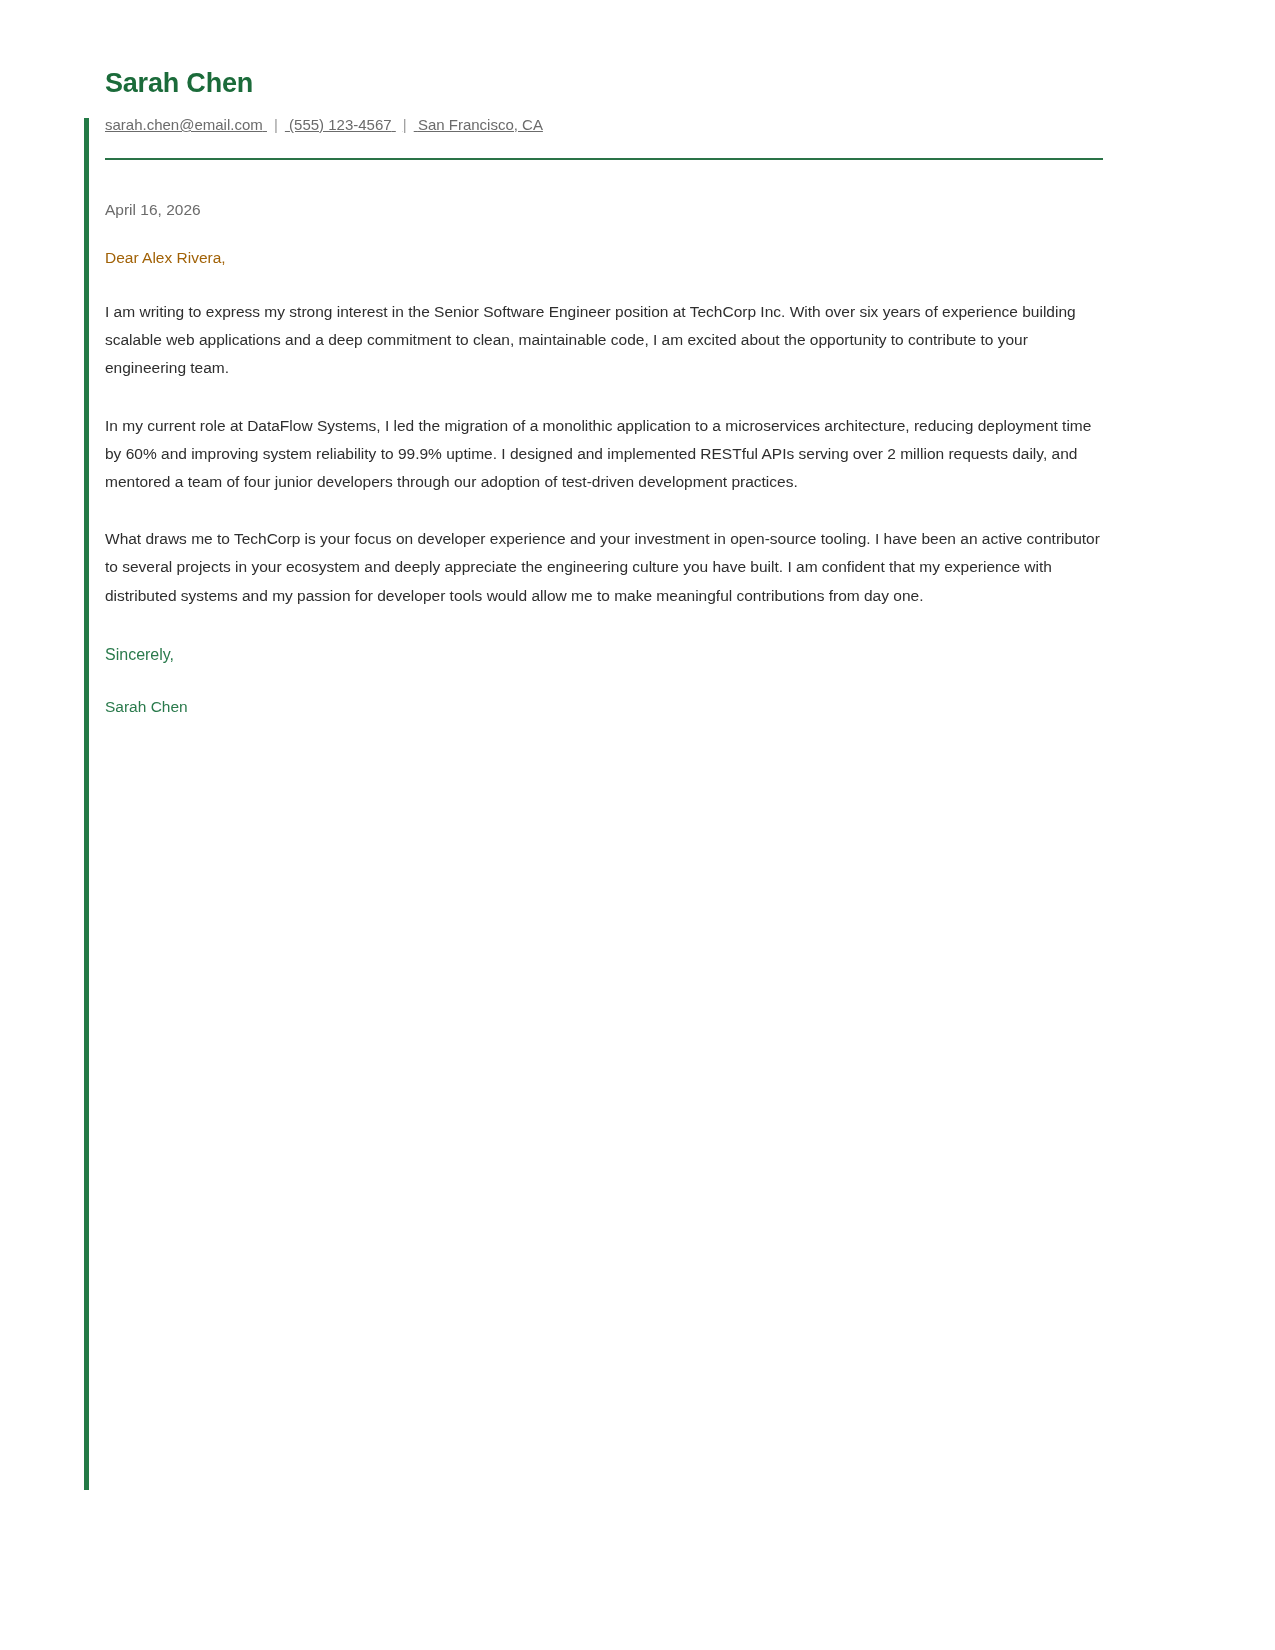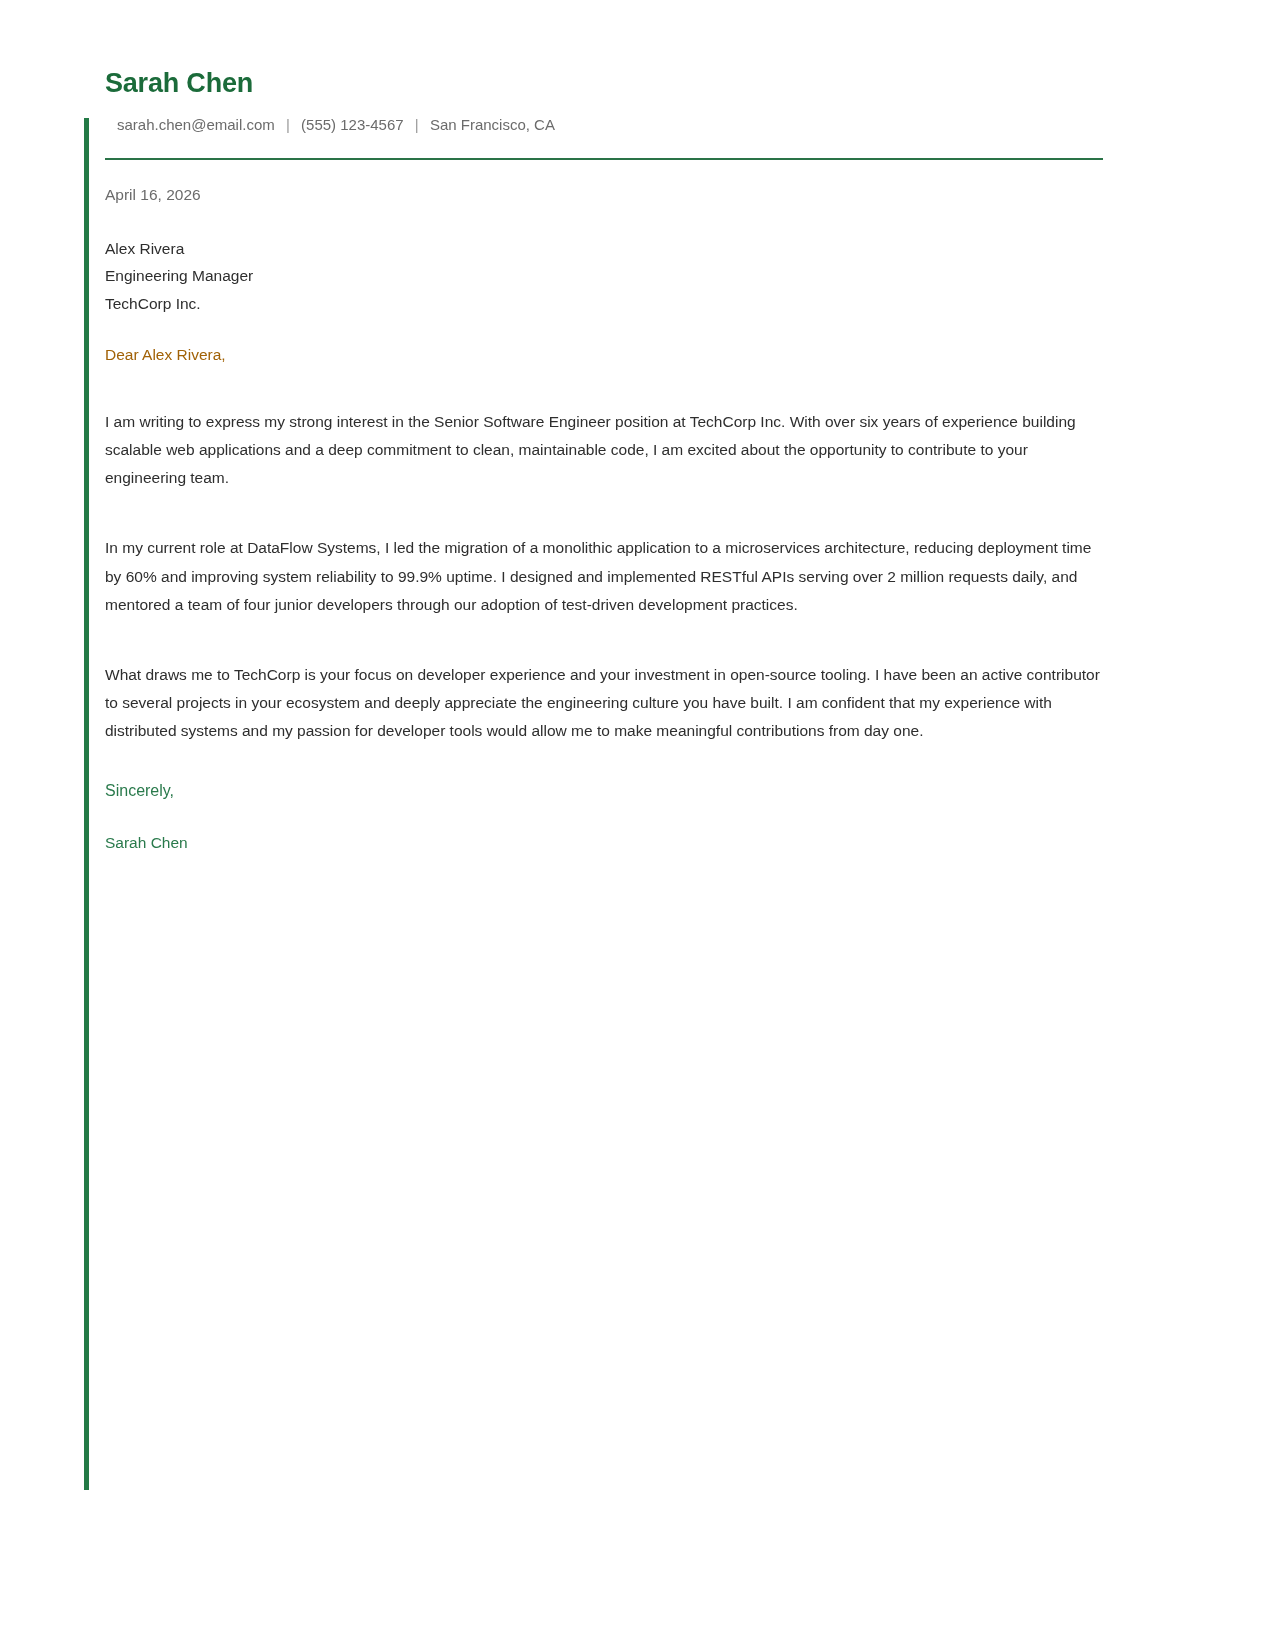--- a/index.html
+++ b/index.html
@@ -50,40 +50,41 @@
     font-weight: bold;
     color: #1b6b3a;
     line-height: 1.15;
     margin: 0 0 16px 0;
     letter-spacing: -0.2px;
   }
   .contact-line {
     font-size: 15px;
     color: #6b6b6b;
     line-height: 1.3;
-    margin: 12px;
+    margin: 0;
     white-space: nowrap;
+    text-decoration: underline;
   }
   .contact-sep {
     color: #9a9a9a;
     padding: 0 7px;
   }
 
   .header-rule {
     margin-top: 23px;
     width: 998px;
     height: 2px;
     background: #2a7347;
   }
 
   
   .letter-date {
     font-size: 15.5px;
     color: #6b6b6b;
-    margin-top: 23px;
+    margin-top: 38px;
     line-height: 1.5;
   }
 
   .recipient-block {
     margin-top: 29px;
     font-size: 15.5px;
     color: #2e2e2e;
     line-height: 1.78;
   }
   .recipient-block div {
@@ -91,21 +92,21 @@
   }
 
   .salutation {
     margin-top: 25px;
     font-size: 15.5px;
     color: #a16207;
     line-height: 1.5;
   }
 
   .body-paragraph {
-    margin-top: 42px;
+    margin-top: 29px;
     font-size: 15.5px;
     color: #2e2e2e;
     line-height: 1.82;
     text-align: left;
   }
 
   .closing {
     margin-top: 33px;
     font-size: 16px;
     color: #2a7a4c;
@@ -137,25 +138,20 @@
         <span>(555) 123-4567</span>
         <span class="contact-sep">|</span>
         <span>San Francisco, CA</span>
       </div>
 
       <div class="header-rule"></div>
     </div>
 
     <div class="letter-date">April 16, 2026</div>
 
-    <div class="recipient-block">
-      <div>Alex Rivera</div>
-      <div>Engineering Manager</div>
-      <div>TechCorp Inc.</div>
-    </div>
 
     <div class="salutation">Dear Alex Rivera,</div>
 
     <div class="body-paragraph">I am writing to express my strong interest in the Senior Software Engineer position at TechCorp Inc. With over six years of experience building scalable web applications and a deep commitment to clean, maintainable code, I am excited about the opportunity to contribute to your engineering team.</div>
 
     <div class="body-paragraph">In my current role at DataFlow Systems, I led the migration of a monolithic application to a microservices architecture, reducing deployment time by 60% and improving system reliability to 99.9% uptime. I designed and implemented RESTful APIs serving over 2 million requests daily, and mentored a team of four junior developers through our adoption of test-driven development practices.</div>
 
     <div class="body-paragraph">What draws me to TechCorp is your focus on developer experience and your investment in open-source tooling. I have been an active contributor to several projects in your ecosystem and deeply appreciate the engineering culture you have built. I am confident that my experience with distributed systems and my passion for developer tools would allow me to make meaningful contributions from day one.</div>
 
 

